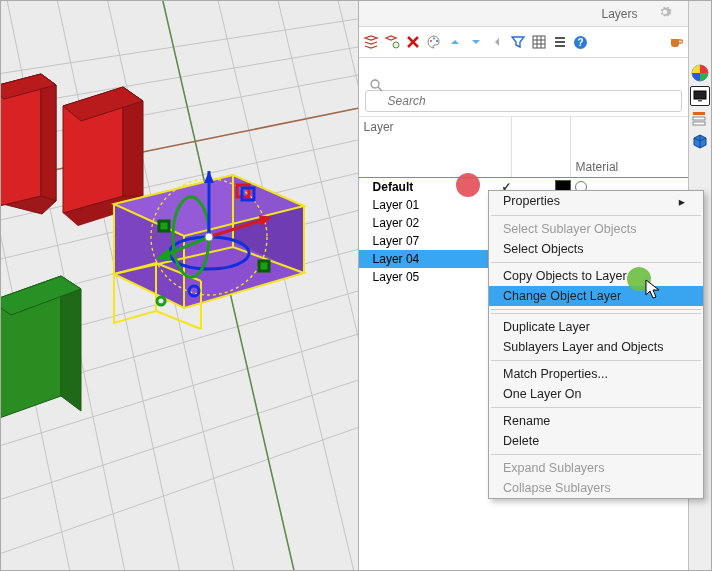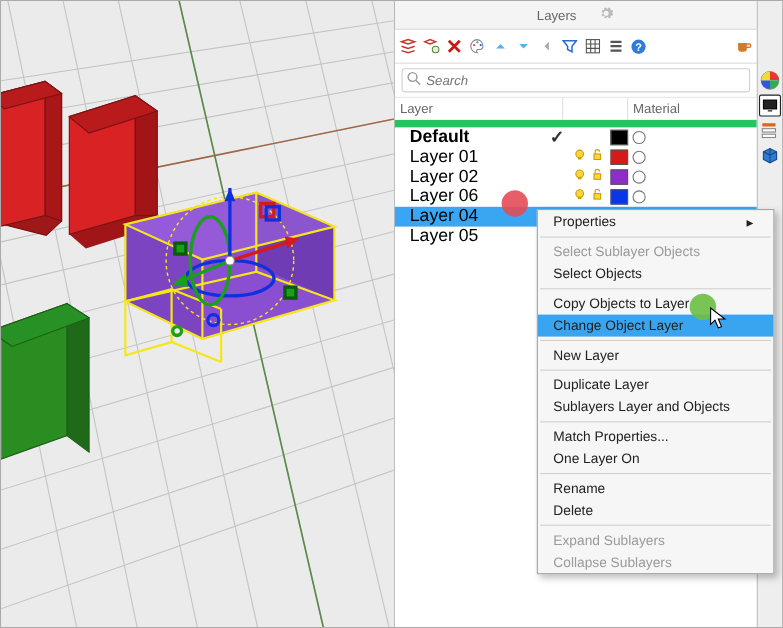--- a/index.html
+++ b/index.html
@@ -28,25 +28,25 @@
 }
 .panel {
   width: 329px;
   min-width: 329px;
   display: flex;
   flex-direction: column;
   border-left: 1px solid #b0b0b0;
   background: #f4f4f4;
 }
 .panel-title {
-  padding: 4px 26px;
+  padding: 4px 16px;
   color: #666;
   display: flex;
   align-items: center;
-  justify-content: center;
+  justify-content: flex-end;
   font-size: 12px;
   gap: 20px;
 }
 .panel-title .cfg {
   color: #999;
 }
 .panel-toolbar {
   background: #fff;
   border-top: 1px solid #d8d8d8;
   border-bottom: 1px solid #d8d8d8;
@@ -74,54 +74,55 @@
 .search input {
   width: 100%;
   box-sizing: border-box;
   padding: 3px 4px 3px 22px;
   border: 1px solid #cfcfcf;
   border-radius: 3px;
   font-size: 12px;
   font-style: italic;
   color: #999;
   background: #fff;
+  margin-top: 28px;
 }
 .search .wrap { position: relative; }
 .search .mag {
   position: absolute;
   left: 5px;
   top: 50%;
   transform: translateY(-50%);
   color: #888;
 }
 
 .layer-header {
   display: flex;
   background: #fff;
   color: #666;
   font-size: 12px;
-  border-bottom: 7px solid #22c55e;
+  border-bottom: 1px solid #22c55e;
 }
 .layer-header > div {
   padding: 3px 5px;
 }
 .col-name { width: 152px; box-sizing: border-box; }
 .col-flags { width: 58px; box-sizing: border-box; }
-.col-mat   { width: 65px; box-sizing: border-box; }
+.col-mat   { width: 65px; box-sizing: border-box; margin-top: 40px; }
 .layer-header .col-sep { width: 1px; background: #e0e0e0; padding:0; }
 
 .layer-list {
   background: #fff;
   flex: 1;
 }
 .layer-row {
   display: flex;
   align-items: center;
   height: 18px;
-  font-size: 16px;
+  font-size: 12px;
   padding-left: 12px;
 }
 .layer-row.sel { background: #3aa6f2; color: #000; }
 .layer-row .name { width: 122px; padding-left: 2px; }
 .layer-row .check { width: 24px; text-align: center; color: #333; }
 .layer-row .bulb { width: 16px; text-align: center; }
 .layer-row .lock { width: 16px; text-align: center; }
 .layer-row .swatch { width: 14px; height: 12px; border: 1px solid #555; margin-left: 4px; }
 .layer-row .ring {
   width: 12px; height: 12px; border-radius: 50%; border: 1.3px solid #777;
@@ -446,21 +447,21 @@
             </svg></span>
         <span class="lock"><svg width="12" height="12" viewBox="0 0 12 12">
               <rect x="3" y="5" width="6" height="5" fill="#ffd53a" stroke="#c9a000"></rect>
               <path d="M4 5V3a2 2 0 014 0" fill="none" stroke="#c9a000"></path>
             </svg></span>
         <span class="swatch" style="background:#8e2ec9"></span>
         <span class="ring"></span>
       </div>
 
       <div class="layer-row">
-        <span class="name">Layer 06</span>
+        <span class="name">Layer 07</span>
         <span class="check"></span>
         <span class="bulb"><svg width="12" height="12" viewBox="0 0 12 12">
               <circle cx="6" cy="5" r="3.5" fill="#ffd53a" stroke="#c9a000"></circle>
               <rect x="4.5" y="8" width="3" height="2" fill="#c9a000"></rect>
             </svg></span>
         <span class="lock"><svg width="12" height="12" viewBox="0 0 12 12">
               <rect x="3" y="5" width="6" height="5" fill="#ffd53a" stroke="#c9a000"></rect>
               <path d="M4 5V3a2 2 0 014 0" fill="none" stroke="#c9a000"></path>
             </svg></span>
         <span class="swatch" style="background:#0a36e6"></span>
@@ -523,23 +524,20 @@
       <span>Select Objects</span>
     </div>
     <div class="sep"></div>
     <div class="item">
       <span>Copy Objects to Layer</span>
     </div>
     <div class="item hi">
       <span>Change Object Layer</span>
     </div>
     <div class="sep"></div>
-    <div class="item">
-      <span>New Layer</span>
-    </div>
     <div class="sep"></div>
     <div class="item">
       <span>Duplicate Layer</span>
     </div>
     <div class="item">
       <span>Sublayers Layer and Objects</span>
     </div>
     <div class="sep"></div>
     <div class="item">
       <span>Match Properties...</span>

